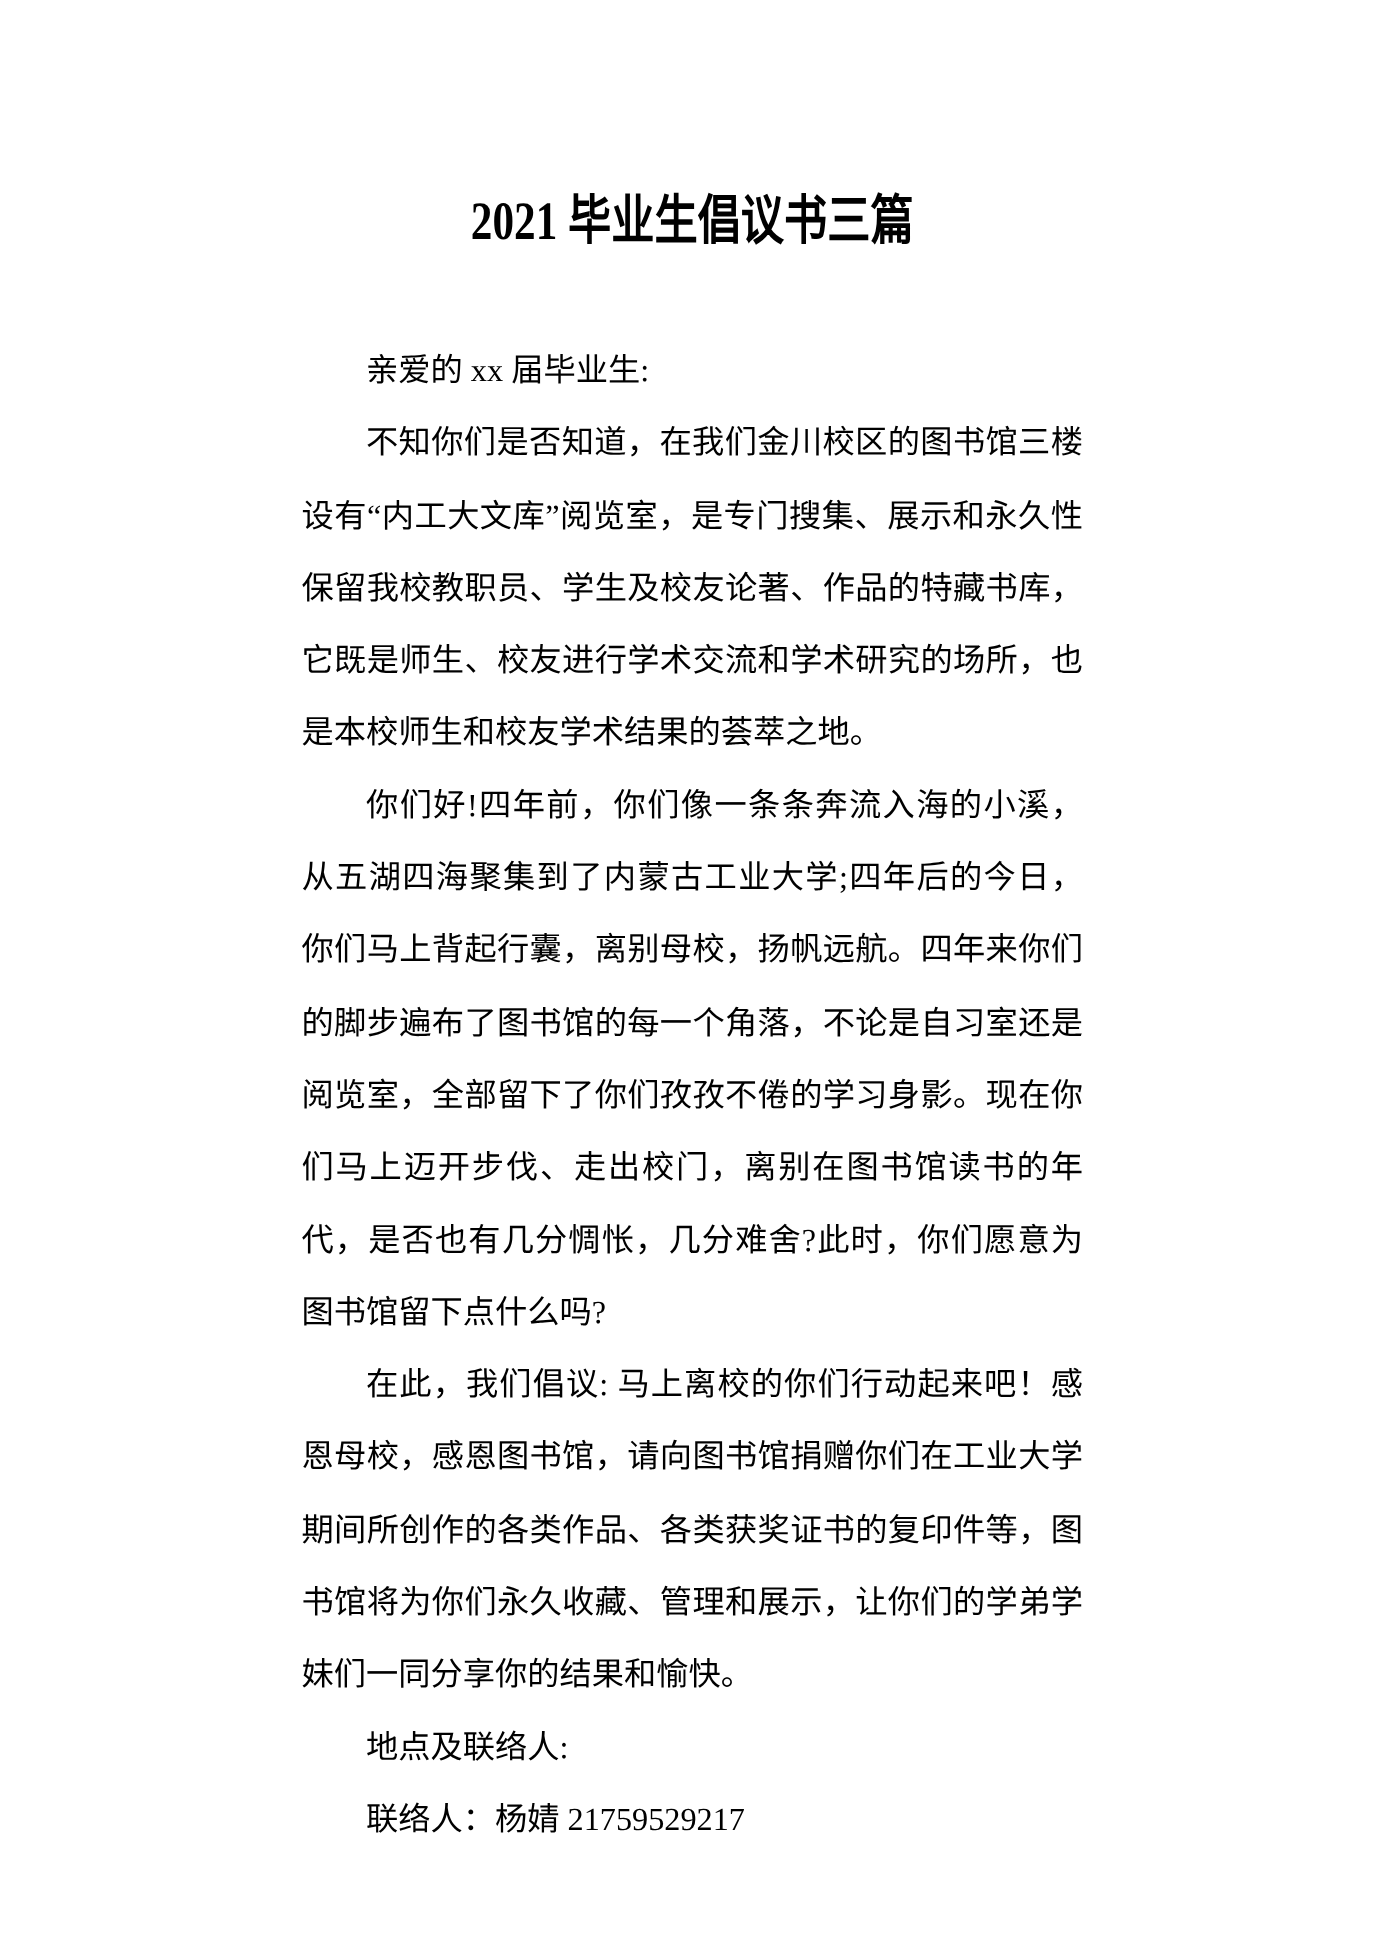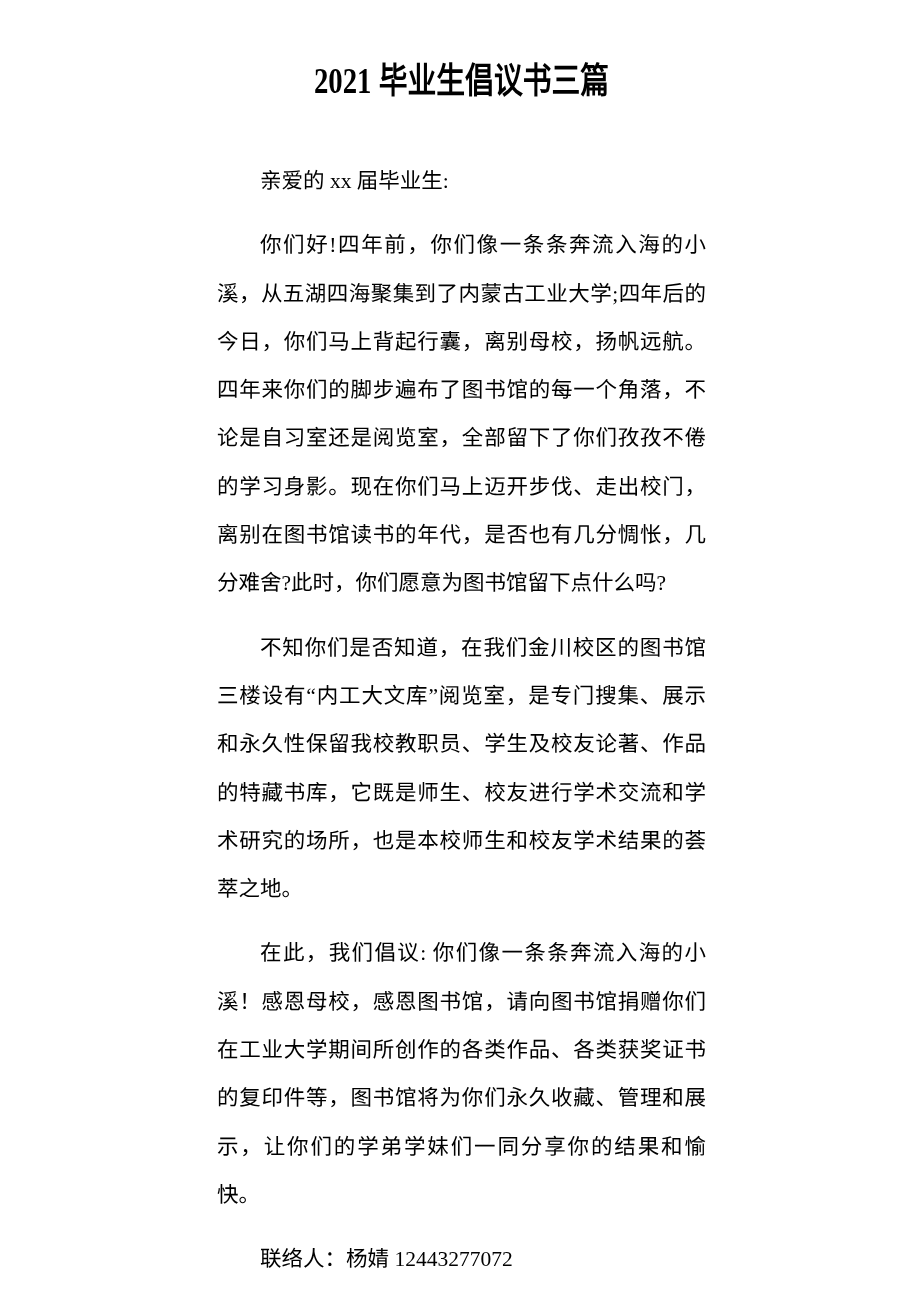--- a/index.html
+++ b/index.html
@@ -9,53 +9,54 @@
     background: #ffffff;
   }
   .page {
     position: relative;
     width: 792px;
     height: 1302px;
     margin: 0 auto;
     background: #ffffff;
     color: #000000;
     box-sizing: border-box;
-    padding: 54px 134px 0 137px;
+    padding: 120px 134px 0 137px;
     overflow: hidden;
     font-family: "Liberation Serif", "DejaVu Serif", serif;
   }
   .doc-title {
     margin: 0 0 49px 0;
     text-align: center;
     font-size: 36px;
     line-height: 54px;
     font-weight: 700;
     white-space: nowrap;
   }
   .doc-title-inner {
     display: inline-block;
     transform: scaleX(0.80);
     transform-origin: 50% 50%;
   }
   .doc-body p {
-    margin: 16px;
+    margin: 0;
     font-size: 21.5px;
     line-height: 48.3px;
     text-align: justify;
     text-indent: 2em;
     letter-spacing: 0;
     word-break: break-all;
   }
 </style>
 </head>
 <body>
 
 <div class="page">
   <h1 class="doc-title"><span class="doc-title-inner">2021 毕业生倡议书三篇</span></h1>
 
   <div class="doc-body">
     <p>亲爱的 xx 届毕业生:</p>
+    <p>不知你们是否知道，在我们金川校区的图书馆三楼设有“内工大文库”阅览室，是专门搜集、展示和永久性保留我校教职员、学生及校友论著、作品的特藏书库，它既是师生、校友进行学术交流和学术研究的场所，也是本校师生和校友学术结果的荟萃之地。</p>
     <p>你们好!四年前，你们像一条条奔流入海的小溪，从五湖四海聚集到了内蒙古工业大学;四年后的今日，你们马上背起行囊，离别母校，扬帆远航。四年来你们的脚步遍布了图书馆的每一个角落，不论是自习室还是阅览室，全部留下了你们孜孜不倦的学习身影。现在你们马上迈开步伐、走出校门，离别在图书馆读书的年代，是否也有几分惆怅，几分难舍?此时，你们愿意为图书馆留下点什么吗?</p>
-    <p>不知你们是否知道，在我们金川校区的图书馆三楼设有“内工大文库”阅览室，是专门搜集、展示和永久性保留我校教职员、学生及校友论著、作品的特藏书库，它既是师生、校友进行学术交流和学术研究的场所，也是本校师生和校友学术结果的荟萃之地。</p>
-    <p>在此，我们倡议: 你们像一条条奔流入海的小溪！感恩母校，感恩图书馆，请向图书馆捐赠你们在工业大学期间所创作的各类作品、各类获奖证书的复印件等，图书馆将为你们永久收藏、管理和展示，让你们的学弟学妹们一同分享你的结果和愉快。</p>
-    <p>联络人：杨婧 12443277072</p>
+    <p>在此，我们倡议: 马上离校的你们行动起来吧！感恩母校，感恩图书馆，请向图书馆捐赠你们在工业大学期间所创作的各类作品、各类获奖证书的复印件等，图书馆将为你们永久收藏、管理和展示，让你们的学弟学妹们一同分享你的结果和愉快。</p>
+    <p>地点及联络人:</p>
+    <p>联络人：杨婧 21759529217</p>
   </div>
 </div>
 
 </body></html>

